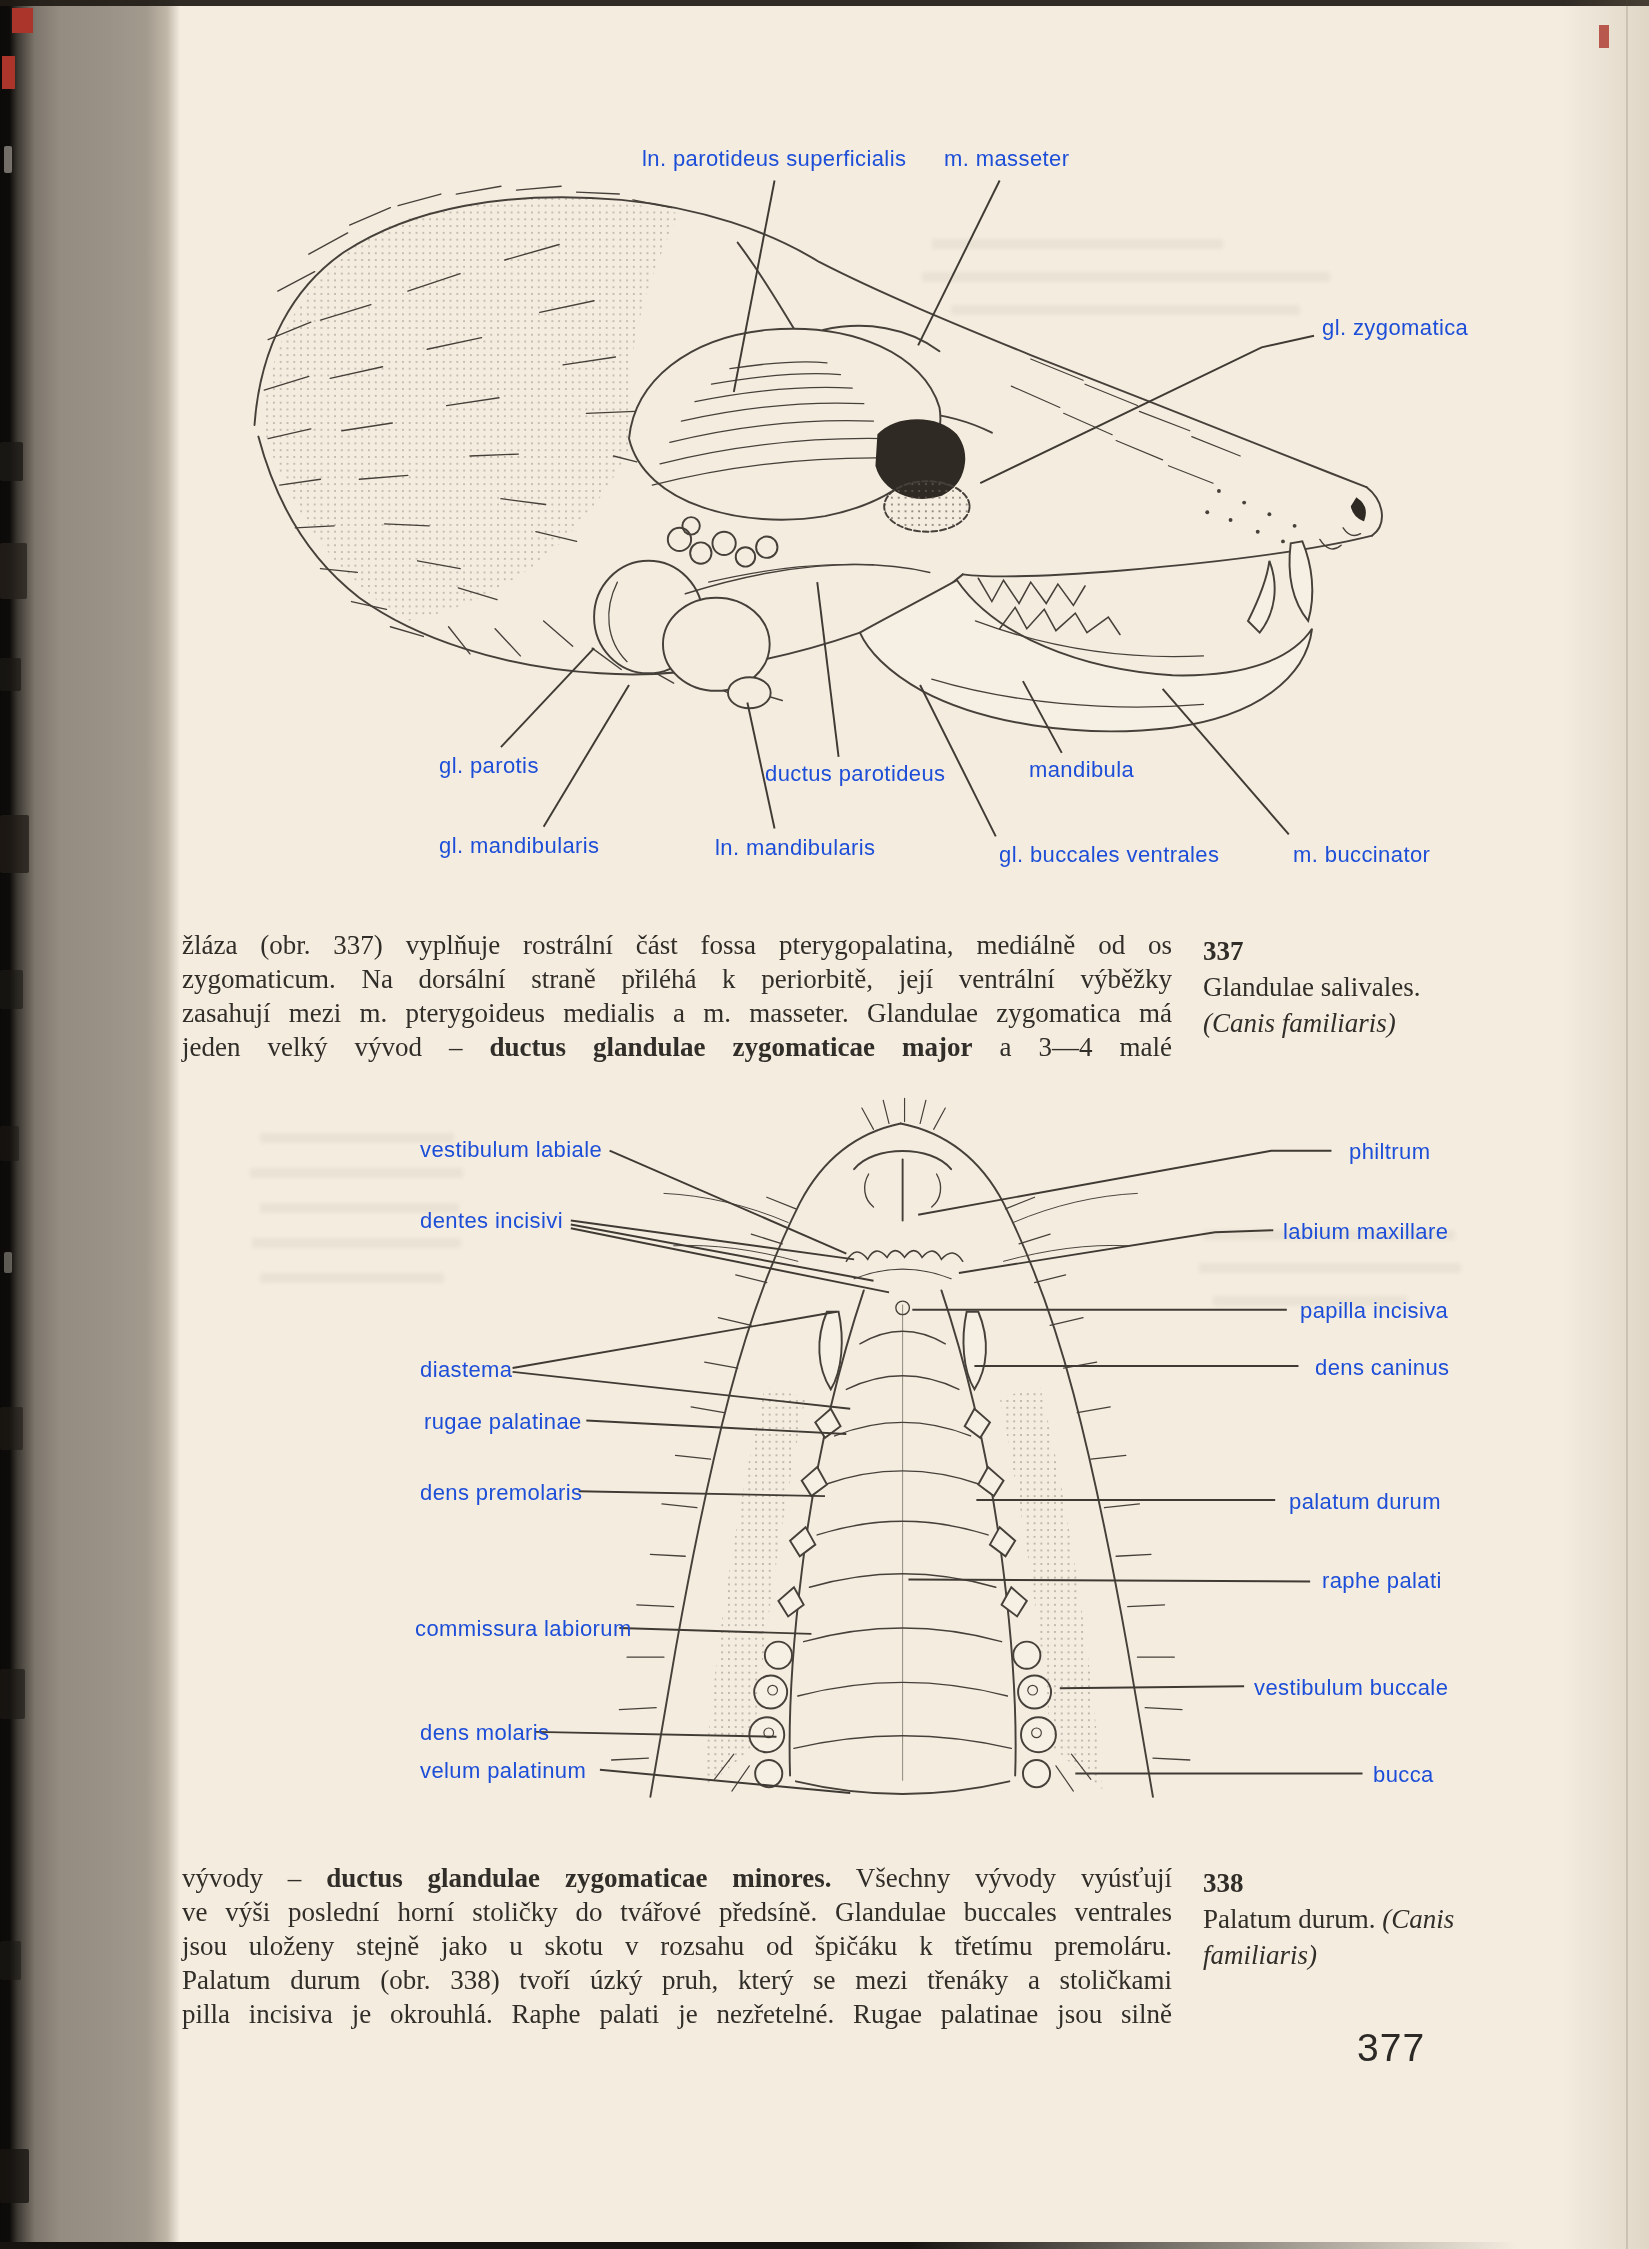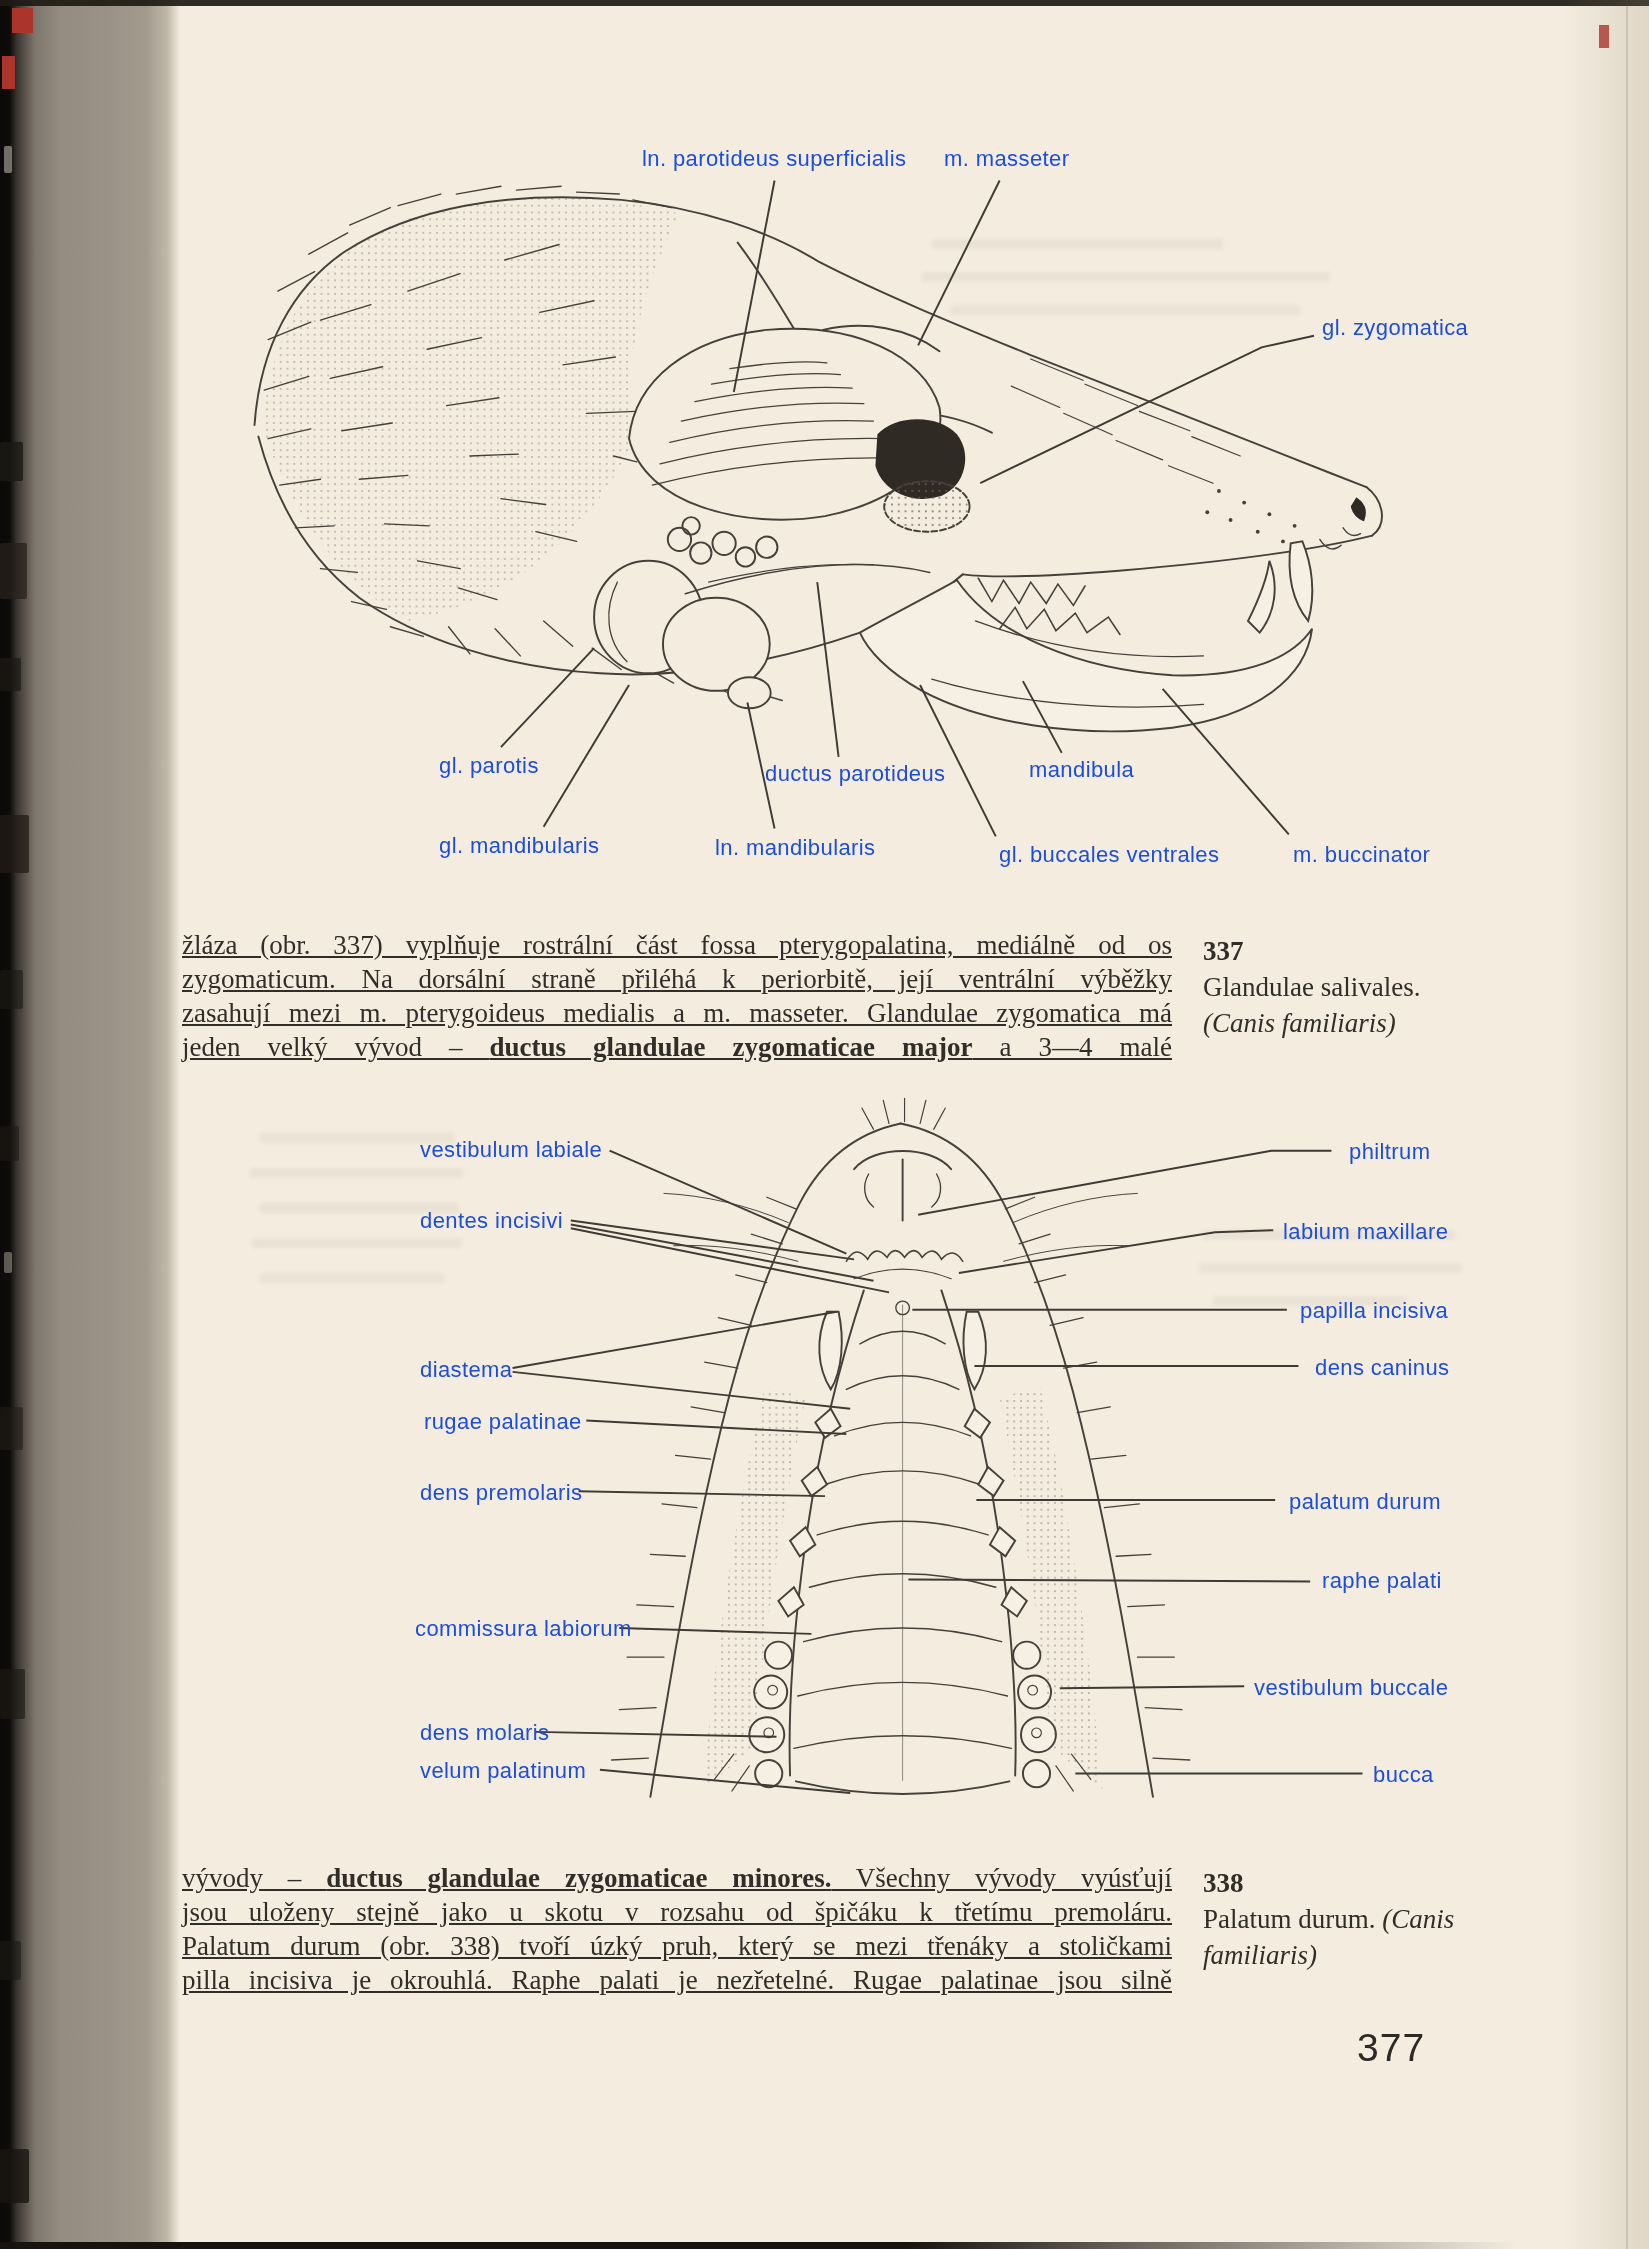--- a/index.html
+++ b/index.html
@@ -15,21 +15,21 @@
   .edge-bottom{position:absolute;left:0;bottom:0;width:1650px;height:6.8px;
     background:linear-gradient(90deg,#171310 0%,#171310 55%,rgba(23,19,16,0) 92%);}
   .edge-right{position:absolute;right:0;top:0;width:87px;height:2249px;
     background:linear-gradient(90deg,rgba(151,134,108,0),rgba(151,134,108,.22));}
   .crease{position:absolute;top:0;height:2249px;width:1.9px;background:rgba(90,75,55,.18);}
   
   .lbl{position:absolute;font-family:"Liberation Sans",sans-serif;font-size:22px;
        color:#1d4ed8;letter-spacing:0.4px;white-space:nowrap;}
   
   .para{position:absolute;width:990px;font-size:27px;line-height:34px;color:#312d28;}
-  .pl{text-align:justify;text-align-last:justify;text-decoration:underline;}
+  .pl{text-align:justify;text-align-last:justify;}
   .b{font-weight:bold;}
   .cap{position:absolute;width:301px;font-size:27px;line-height:36px;color:#312d28;}
   .cap .num{font-weight:bold;}
   .it{font-style:italic;}
   .pagenum{position:absolute;left:1357px;top:2026px;font-family:"Liberation Sans",sans-serif;
        font-weight:normal;font-size:39px;color:#2c2926;letter-spacing:1px;}
   .ghost{position:absolute;background:#6d6153;opacity:.07;filter:blur(1.9px);border-radius:1.9px;}
   svg.art{position:absolute;left:0;top:0;}
 </style>
 </head>
@@ -273,20 +273,21 @@
 <div class="lbl" style="left:1283px;top:1219px">labium maxillare</div>
 <div class="lbl" style="left:1300px;top:1298px">papilla incisiva</div>
 <div class="lbl" style="left:1315px;top:1355px">dens caninus</div>
 <div class="lbl" style="left:1289px;top:1489px">palatum durum</div>
 <div class="lbl" style="left:1322px;top:1568px">raphe palati</div>
 <div class="lbl" style="left:1254px;top:1675px">vestibulum buccale</div>
 <div class="lbl" style="left:1373px;top:1762px">bucca</div>
 
 <div class="para" style="left:182px;top:1861px">
   <div class="pl"><span>vývody – </span><span class="b">ductus glandulae zygomaticae minores.</span><span> Všechny vývody vyúsťují</span></div>
+  <div class="pl">ve výši poslední horní stoličky do tvářové předsíně. Glandulae buccales ventrales</div>
   <div class="pl">jsou uloženy stejně jako u skotu v rozsahu od špičáku k třetímu premoláru.</div>
   <div class="pl">Palatum durum (obr. 338) tvoří úzký pruh, který se mezi třenáky a stoličkami</div>
   <div class="pl">pilla incisiva je okrouhlá. Raphe palati je nezřetelné. Rugae palatinae jsou silně</div>
 </div>
 
 <div class="cap" style="left:1203px;top:1865px;width:291px">
   <div class="num">338</div>
   <div><span>Palatum durum.</span> <span class="it">(Canis familiaris)</span></div>
 </div>
 

